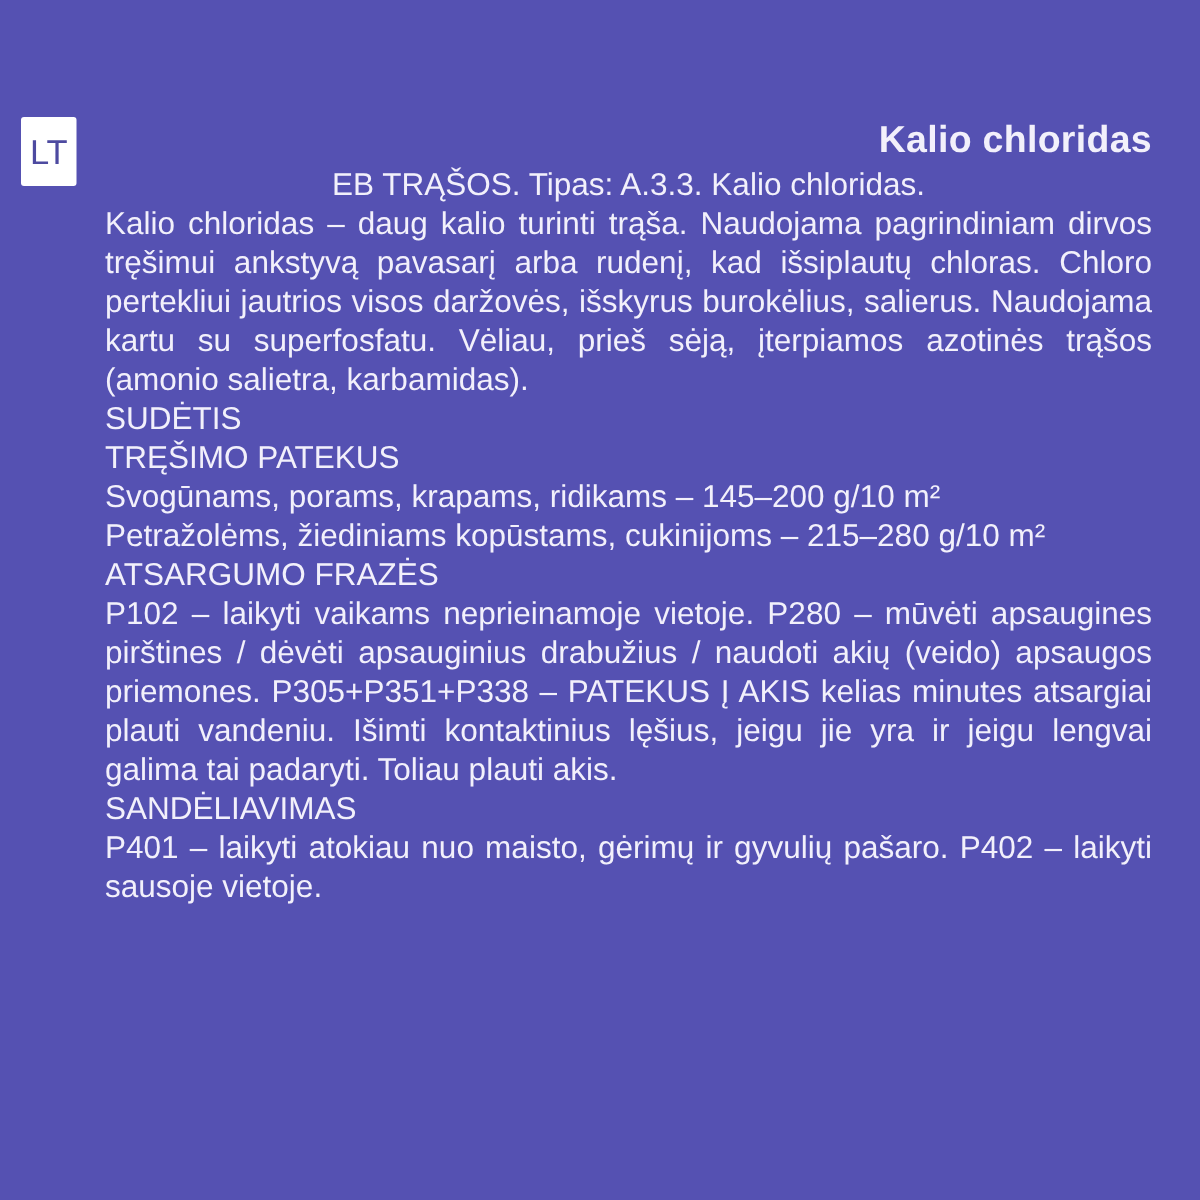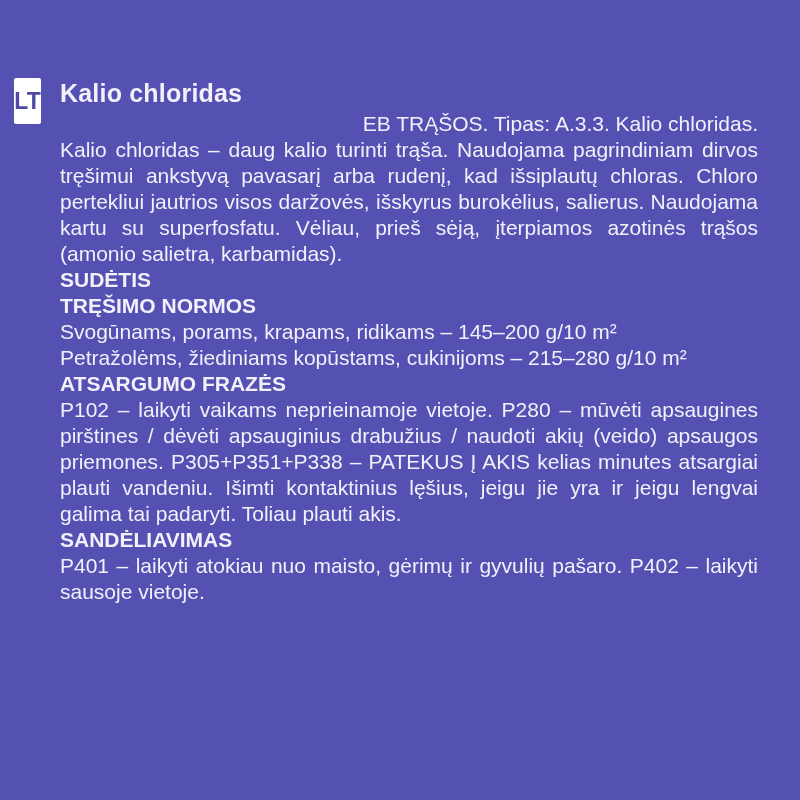--- a/index.html
+++ b/index.html
@@ -17,60 +17,61 @@
     overflow:hidden;
   }
   .label{
     box-sizing:border-box;
     padding:78px 25px 0 14px;
     display:flex;
     align-items:flex-start;
   }
   .badge{
     flex:0 0 auto;
-    width:27px;height:46px;
+    width:37px;height:46px;
     background:var(--badge-bg);
     color:var(--badge-text);
     border-radius:2px;
     display:flex;align-items:center;justify-content:center;
-    font-weight:bold;font-size:23px;text-align:center;
+    font-weight:normal;font-size:23px;text-align:center;
   }
   .content{
     margin-left:19px;
     width:698px;
     font-size:21px;
     line-height:26px;
   }
   .title{
     margin:0 0 3px 0;
     font-size:25px;
     line-height:30px;
     font-weight:bold;
     letter-spacing:.2px;
+    text-align:right;
   }
   p{margin:0;}
   .para{text-align:justify;}
-  .line{text-align:right;}
-  .heading{text-align:left;font-weight:bold;}
+  .line{text-align:center;}
+  .heading{text-align:left;}
 </style>
 </head>
 <body>
 
 <div class="label">
   <div class="badge">
     <span>LT</span>
   </div>
   <div class="content">
     <h1 class="title">Kalio chloridas</h1>
     <p class="line">EB TRĄŠOS. Tipas: A.3.3. Kalio chloridas.</p>
     <p class="para">Kalio chloridas – daug kalio turinti trąša. Naudojama pagrindiniam dirvos tręšimui ankstyvą pavasarį arba rudenį, kad išsiplautų chloras. Chloro pertekliui jautrios visos daržovės, išskyrus burokėlius, salierus. Naudojama kartu su superfosfatu. Vėliau, prieš sėją, įterpiamos azotinės trąšos (amonio salietra, karbamidas).</p>
 
     <p class="heading">SUDĖTIS</p>
 
-    <p class="heading">TRĘŠIMO NORMOS</p>
+    <p class="heading">TRĘŠIMO PATEKUS</p>
     <p class="para">Svogūnams, porams, krapams, ridikams – 145–200 g/10 m²</p>
     <p class="para">Petražolėms, žiediniams kopūstams, cukinijoms – 215–280 g/10 m²</p>
 
     <p class="heading">ATSARGUMO FRAZĖS</p>
     <p class="para">P102 – laikyti vaikams neprieinamoje vietoje. P280 – mūvėti apsaugines pirštines / dėvėti apsauginius drabužius / naudoti akių (veido) apsaugos priemones. P305+P351+P338 – PATEKUS Į AKIS kelias minutes atsargiai plauti vandeniu. Išimti kontaktinius lęšius, jeigu jie yra ir jeigu lengvai galima tai padaryti. Toliau plauti akis.</p>
 
     <p class="heading">SANDĖLIAVIMAS</p>
     <p class="para">P401 – laikyti atokiau nuo maisto, gėrimų ir gyvulių pašaro. P402 – laikyti sausoje vietoje.</p>
   </div>
 </div>

